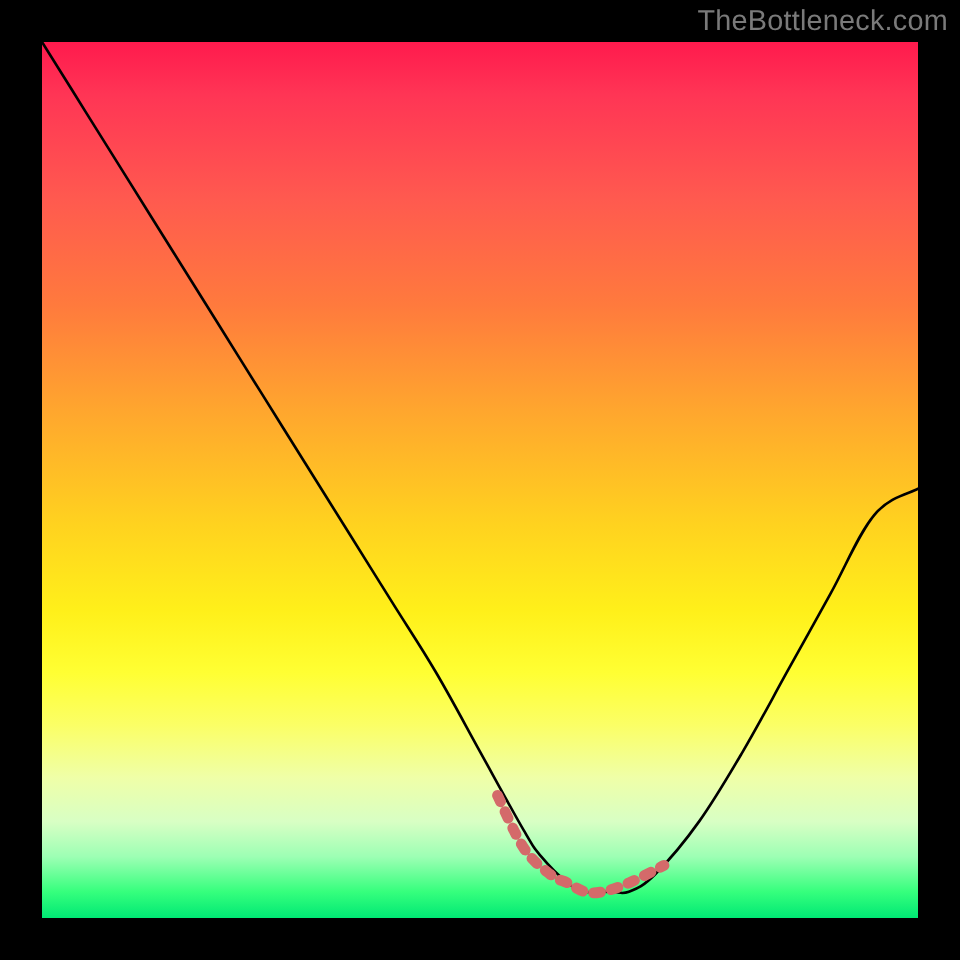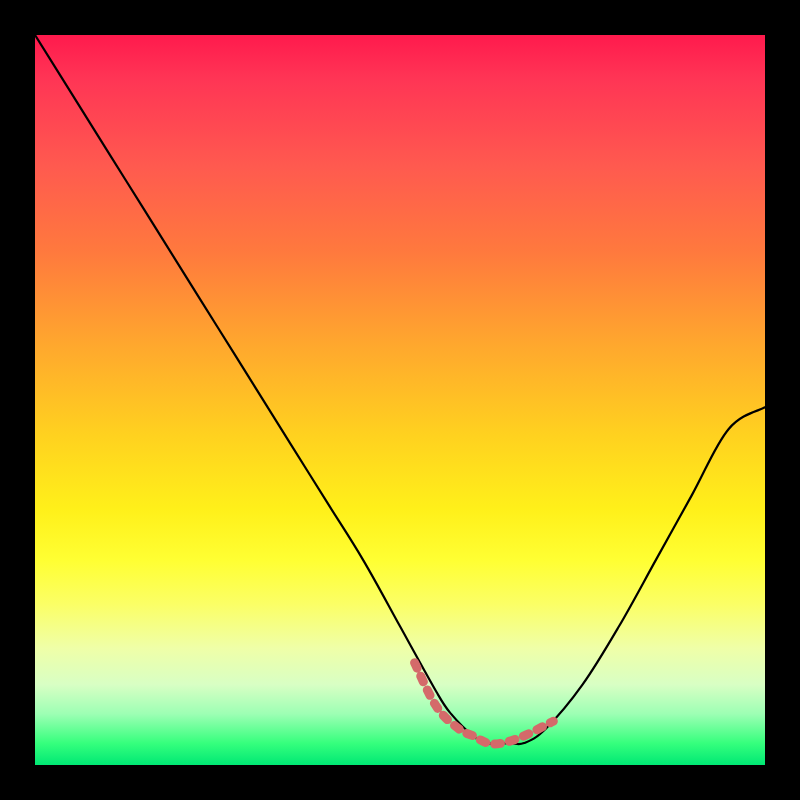--- a/index.html
+++ b/index.html
@@ -65,13 +65,14 @@
 
   <div class="plot-area">
     <svg class="curve" viewBox="0 0 730 730" preserveAspectRatio="none">
       <g>
         <path id="curve-path" fill="none" stroke="#000" stroke-width="2.2" stroke-linecap="round" stroke-linejoin="round" d="M 0.0 0.0 C 6.6 10.5, 23.4 37.4, 36.5 58.4 C 49.6 79.4, 59.9 95.8, 73.0 116.8 C 86.1 137.8, 96.4 154.2, 109.5 175.2 C 122.6 196.2, 132.9 212.6, 146.0 233.6 C 159.1 254.6, 169.4 271.0, 182.5 292.0 C 195.6 313.0, 205.9 329.4, 219.0 350.4 C 232.1 371.4, 242.4 387.8, 255.5 408.8 C 268.6 429.8, 278.9 446.2, 292.0 467.2 C 305.1 488.2, 315.4 503.3, 328.5 525.6 C 341.6 547.9, 351.9 567.6, 365.0 591.3 C 378.1 615.0, 392.3 641.2, 401.5 657.0 C 410.7 672.8, 409.5 671.0, 416.1 678.9 C 422.7 686.8, 431.4 695.5, 438.0 700.8 C 444.6 706.1, 446.0 706.8, 452.6 708.1 C 459.2 709.4, 467.9 708.1, 474.5 708.1 C 481.1 708.1, 482.5 710.7, 489.1 708.1 C 495.7 705.5, 500.5 704.0, 511.0 693.5 C 521.5 683.0, 534.4 668.1, 547.5 649.7 C 560.6 631.3, 570.9 613.6, 584.0 591.3 C 597.1 569.0, 607.4 549.3, 620.5 525.6 C 633.6 501.9, 643.9 483.6, 657.0 459.9 C 670.1 436.2, 680.4 410.0, 693.5 394.2 C 706.6 378.4, 723.4 376.2, 730.0 372.3"></path>
         <path id="flat-path" fill="none" stroke="#d46a6a" stroke-width="9" stroke-linecap="round" stroke-linejoin="round" stroke-dasharray="6 9" d="M 379.6 627.8 C 383.5 635.7, 393.6 659.8, 401.5 671.6 C 409.4 683.4, 416.8 688.2, 423.4 693.5 C 430.0 698.8, 432.7 698.2, 438.0 700.8 C 443.3 703.4, 447.3 706.8, 452.6 708.1 C 457.9 709.4, 460.6 709.4, 467.2 708.1 C 473.8 706.8, 479.9 704.7, 489.1 700.8 C 498.3 696.9, 513.0 688.8, 518.3 686.2"></path>
       </g>
     </svg>
   </div>
 
+  <div class="watermark">TheBottleneck.com</div>
 </div>
 
 </body></html>

